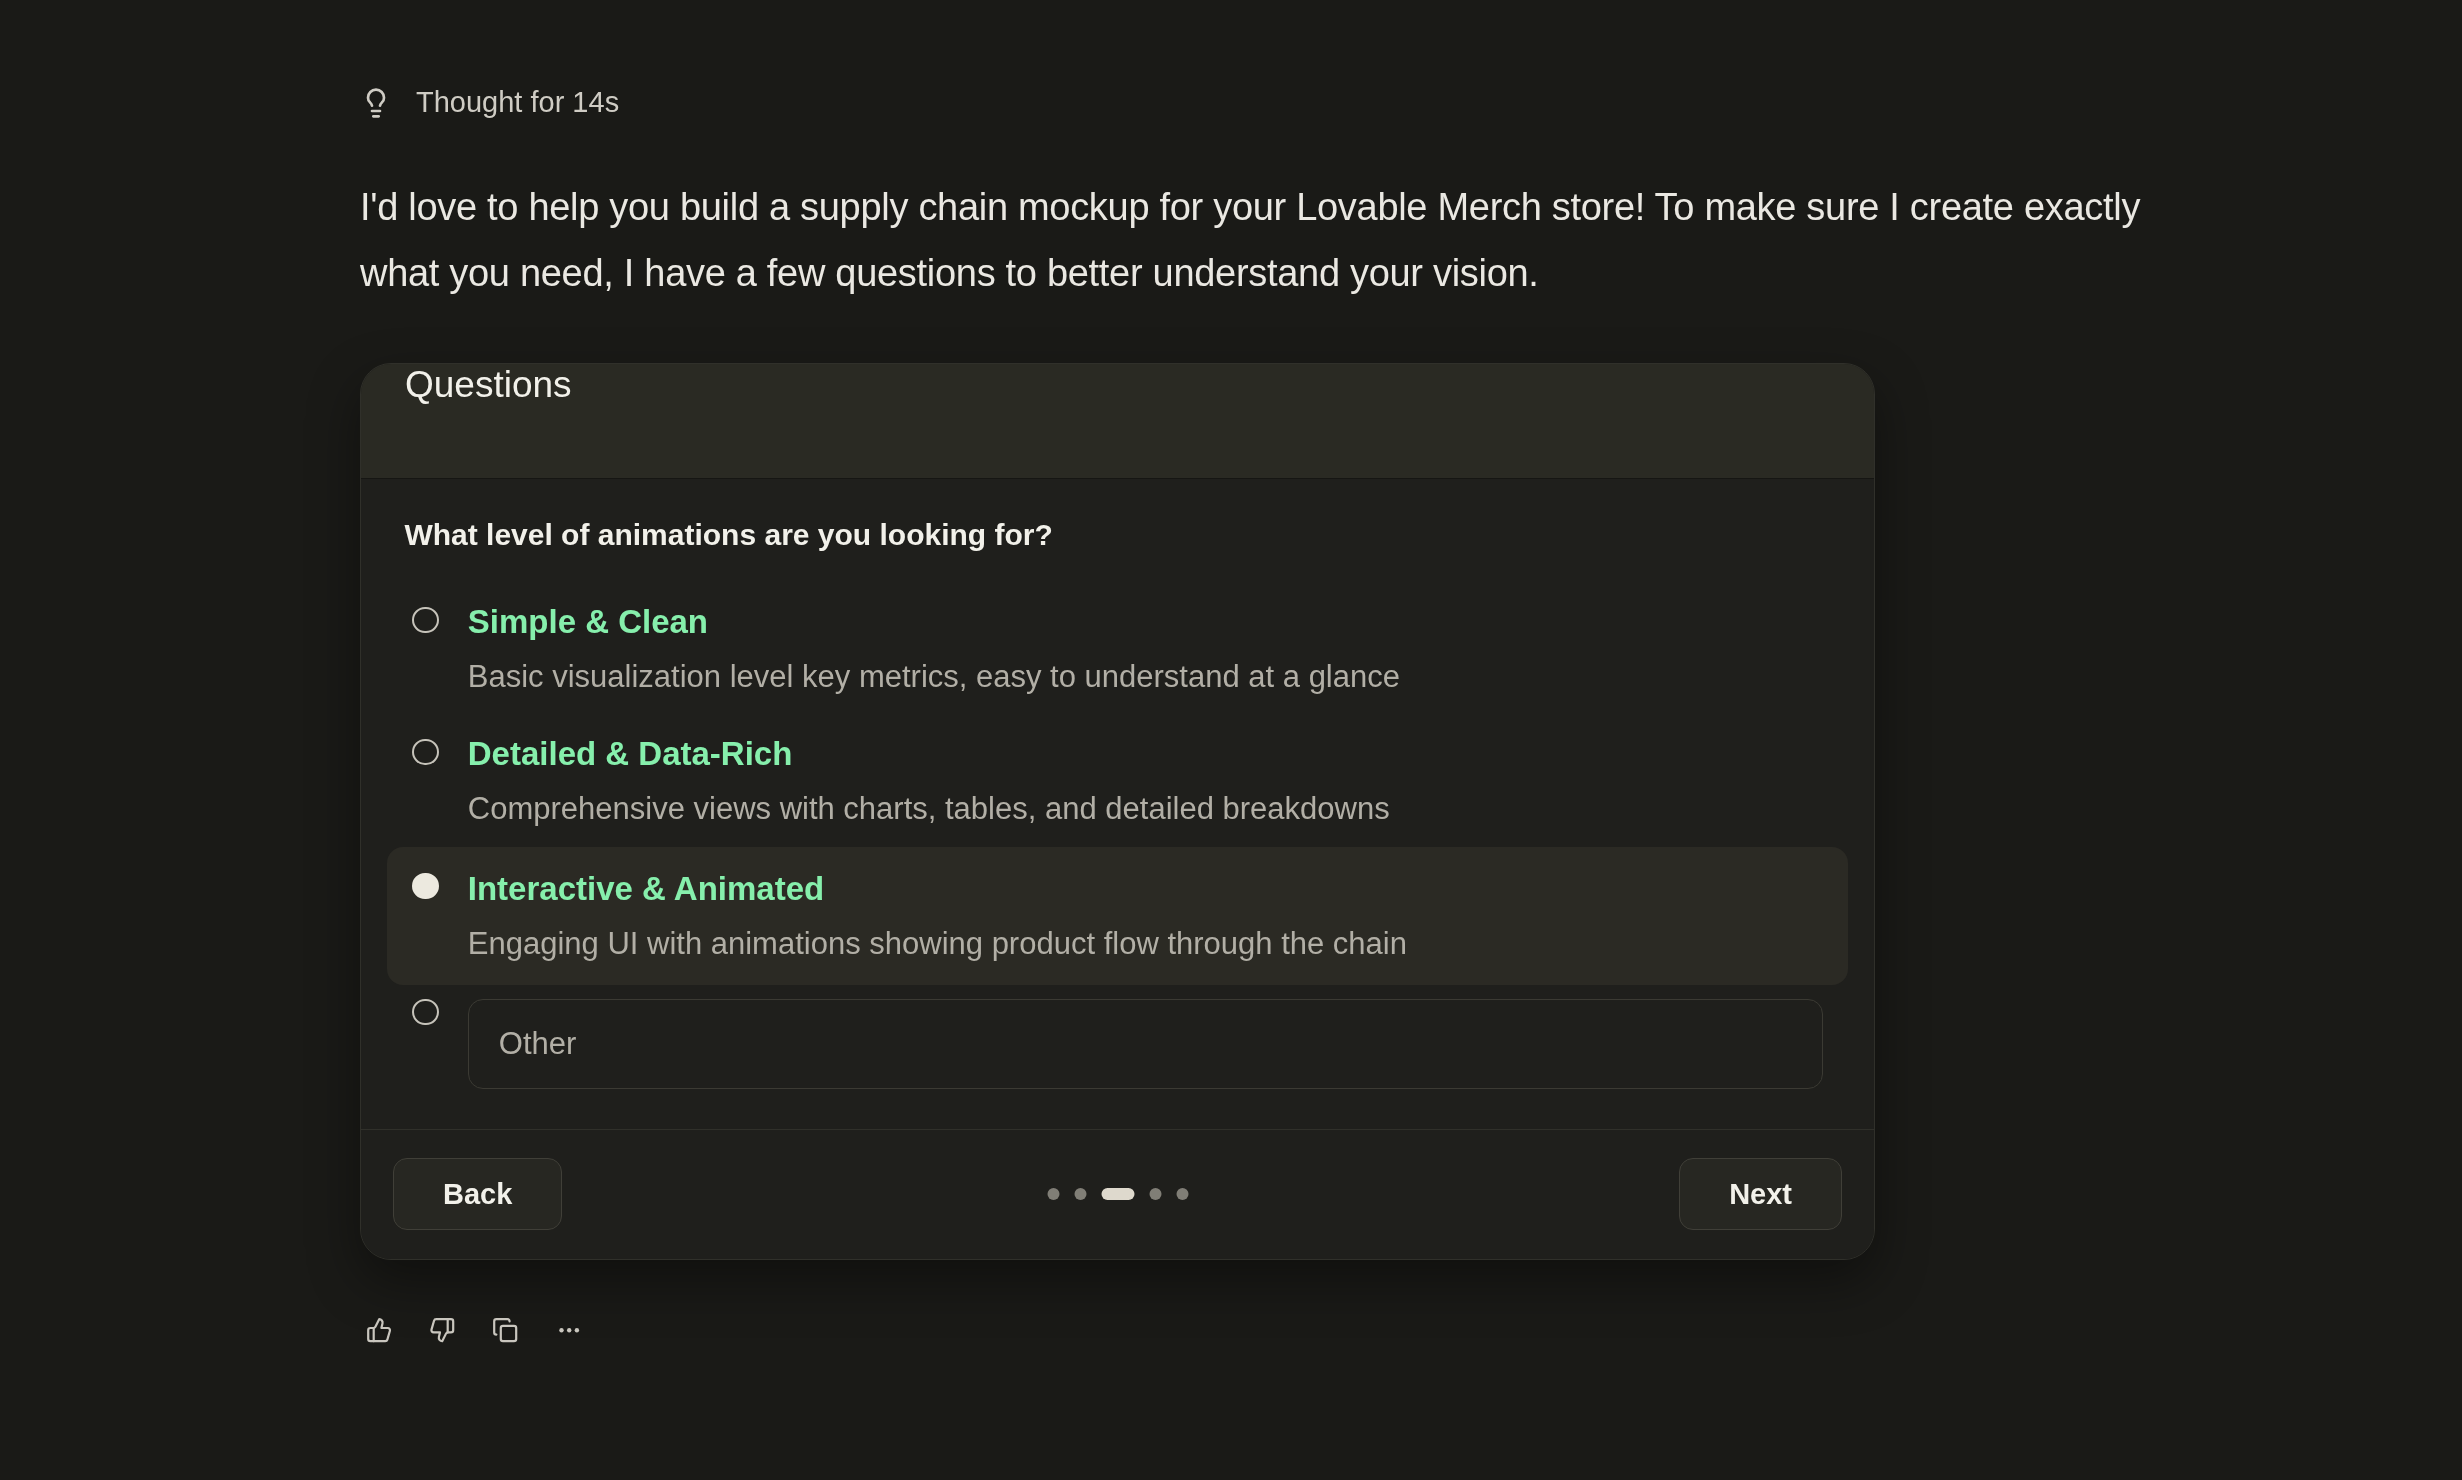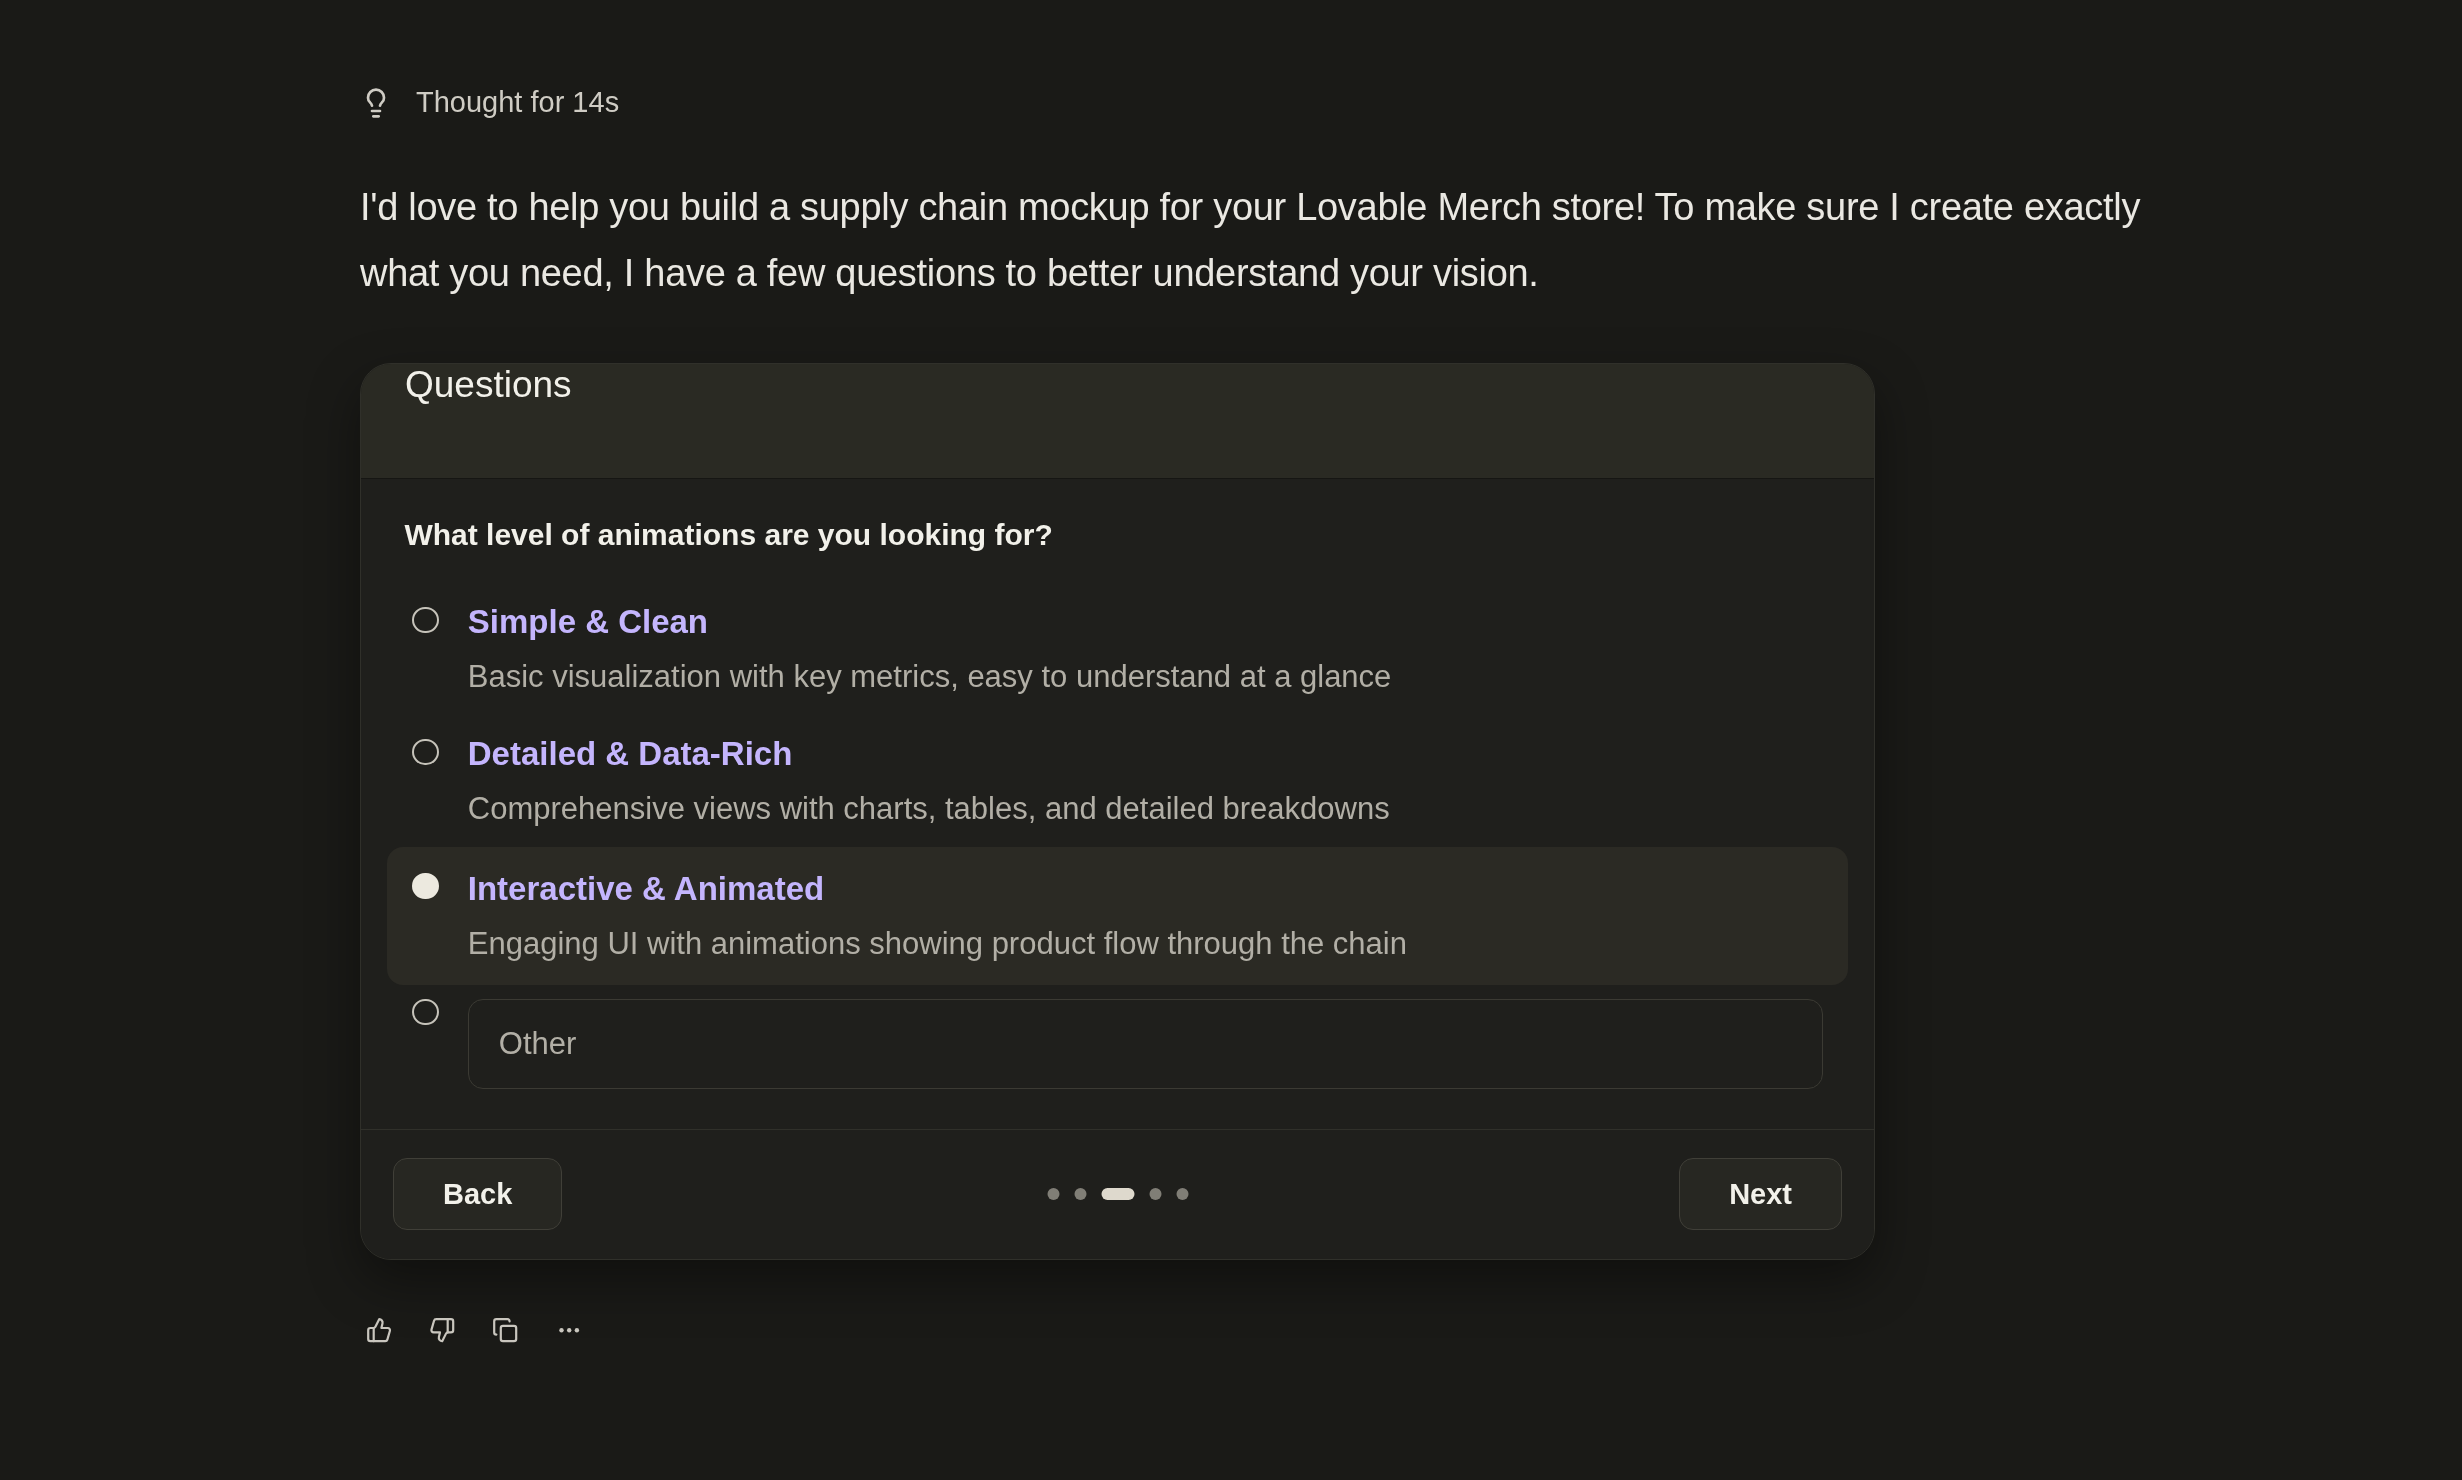--- a/index.html
+++ b/index.html
@@ -56,21 +56,21 @@
     color: #f2f1ea;
   }
 
   .option { display: flex; align-items: flex-start; padding: 0 25px; margin-bottom: 38px; cursor: pointer; }
   .radio {
     width: 26.4px; height: 26.4px; flex: none;
     border: 2.9px solid #c6c3ba; border-radius: 50%;
     margin: 4.6px 29px 0 0;
   }
   .radio.filled { background: #ece9df; border-color: #ece9df; }
-  .option-label { font-size: 33px; font-weight: bold; line-height: 40px; color: #c4b5fd; }
+  .option-label { font-size: 33px; font-weight: bold; line-height: 40px; color: #86efac; }
   .option-desc { margin-top: 16px; font-size: 31px; line-height: 38px; color: #b2afa6; }
 
   .option.selected {
     background: #2b2a24;
     border-radius: 16px;
     padding: 22px 25px;
     margin-top: -19.5px;
     margin-bottom: 14px;
   }
 
@@ -148,21 +148,21 @@
 
     <div class="card-body">
       <div class="question">What level of animations are you looking for?</div>
 
       <div class="options">
 
         <div class="option">
           <span class="radio"></span>
           <div>
             <div class="option-label">Simple &amp; Clean</div>
-            <div class="option-desc">Basic visualization with key metrics, easy to understand at a glance</div>
+            <div class="option-desc">Basic visualization level key metrics, easy to understand at a glance</div>
           </div>
         </div>
 
         <div class="option">
           <span class="radio"></span>
           <div>
             <div class="option-label">Detailed &amp; Data-Rich</div>
             <div class="option-desc">Comprehensive views with charts, tables, and detailed breakdowns</div>
           </div>
         </div>

